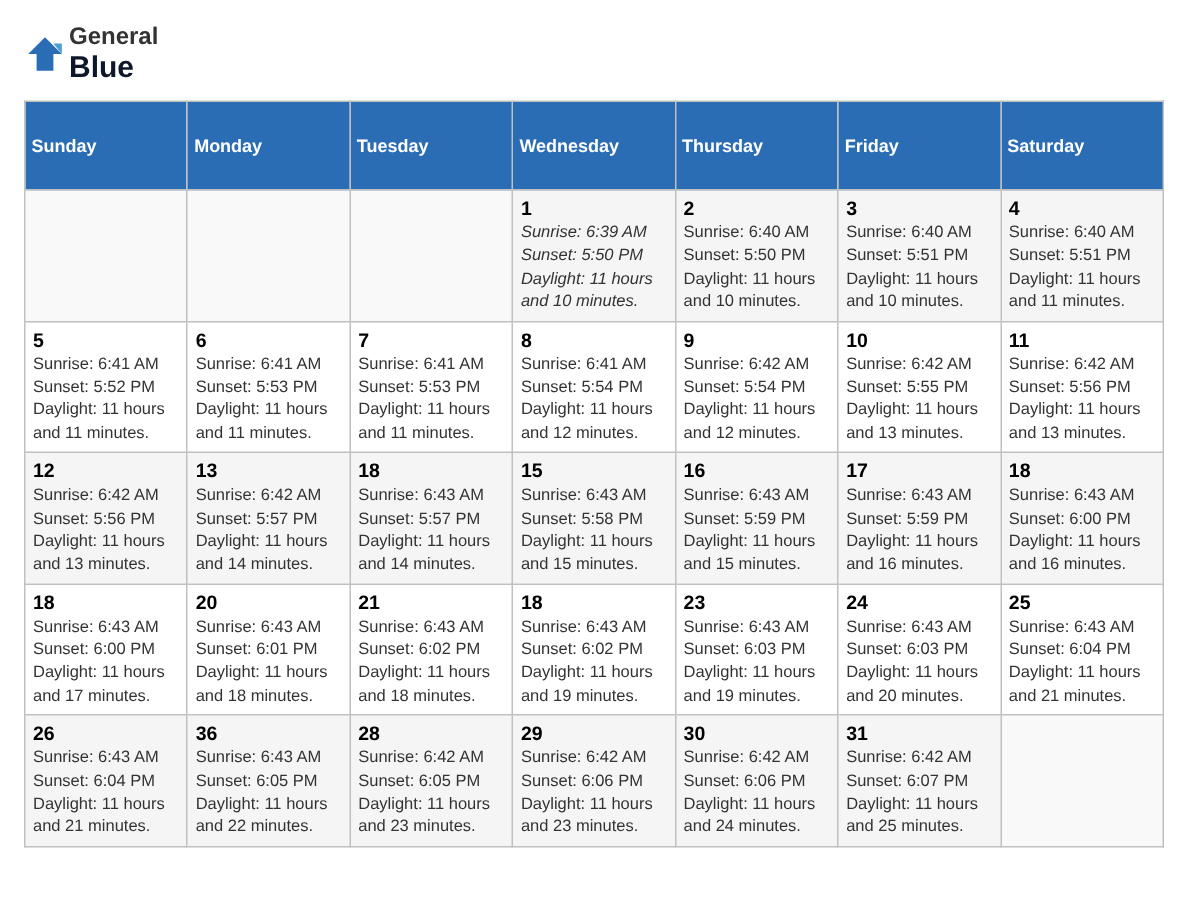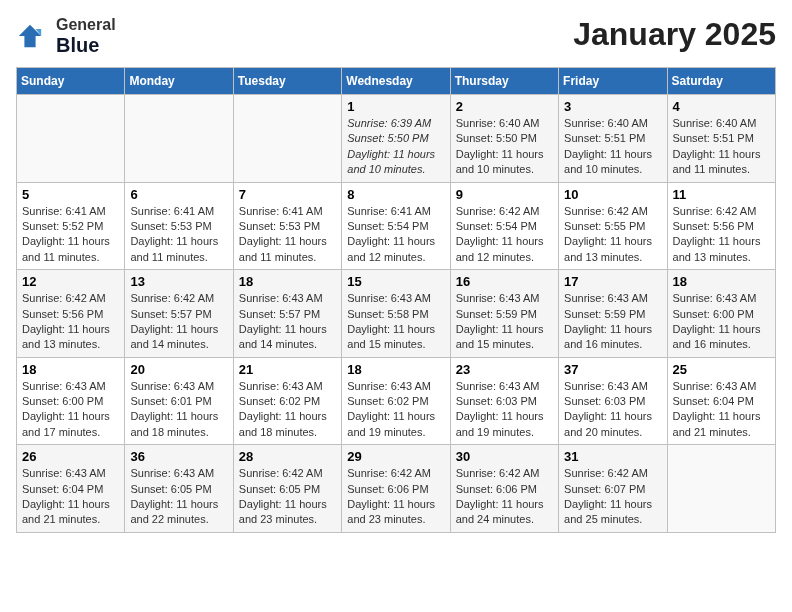--- a/index.html
+++ b/index.html
@@ -12,21 +12,21 @@
     }
     .header {
       display: flex;
       justify-content: space-between;
       align-items: flex-start;
       margin-bottom: 10px;
     }
     .logo {
       display: flex;
       align-items: center;
-      gap: 12px;
+      gap: 2px;
     }
     .logo-icon {
       width: 28px;
       height: 28px;
       margin-bottom: 2px;
     }
     .title-block {
       text-align: right;
     }
     .title-block h1 {
@@ -40,21 +40,21 @@
       color: #444;
     }
     table {
       width: 100%;
       border-collapse: collapse;
       font-size: 11px;
     }
     thead tr th {
       background-color: #2a6db5;
       color: #fff;
-      padding: 6px 4px;
+      padding: 22px 4px;
       text-align: left;
       font-size: 12px;
       font-weight: bold;
       border: 1px solid #c0c0c0;
     }
     tbody tr td {
       border: 1px solid #c0c0c0;
       vertical-align: top;
       padding: 4px 5px;
       height: 80px;
@@ -86,21 +86,20 @@
     <svg class="logo-icon" viewBox="0 0 40 40">
       <polygon points="20,4 36,20 28,20 28,36 12,36 12,20 4,20" fill="#2a6db5"></polygon>
       <polygon points="28,10 36,10 36,20" fill="#4a9fd5"></polygon>
     </svg>
     <div>
       <div style="font-size:16px;font-weight:bold;color:#333;">General</div>
       <div style="font-size:20px;font-weight:bold;color:#0f172a;">Blue</div>
     </div>
   </div>
   <div class="title-block">
-    <h1>January 2025</h1>
   </div>
 </div>
 
 <table>
   <thead>
     <tr>
     <th>Sunday</th>
         <th>Monday</th>
         <th>Tuesday</th>
         <th>Wednesday</th>
@@ -252,21 +251,21 @@
 Sunset: 6:02 PM
 Daylight: 11 hours and 19 minutes.</div>
         </td>
         <td>
           <span class="day-number">23</span>
           <div class="day-info" style="white-space: pre-line;">Sunrise: 6:43 AM
 Sunset: 6:03 PM
 Daylight: 11 hours and 19 minutes.</div>
         </td>
         <td>
-          <span class="day-number">37</span>
+          <span class="day-number">24</span>
           <div class="day-info" style="white-space: pre-line;">Sunrise: 6:43 AM
 Sunset: 6:03 PM
 Daylight: 11 hours and 20 minutes.</div>
         </td>
         <td>
           <span class="day-number">25</span>
           <div class="day-info" style="white-space: pre-line;">Sunrise: 6:43 AM
 Sunset: 6:04 PM
 Daylight: 11 hours and 21 minutes.</div>
         </td>

